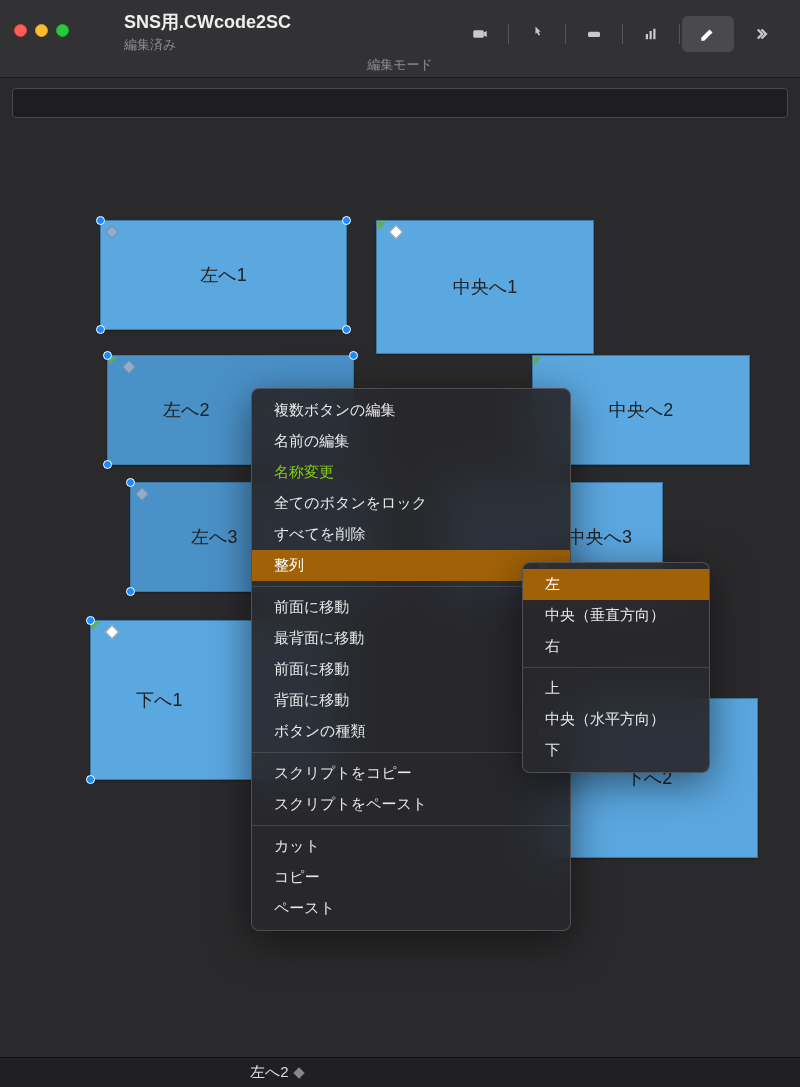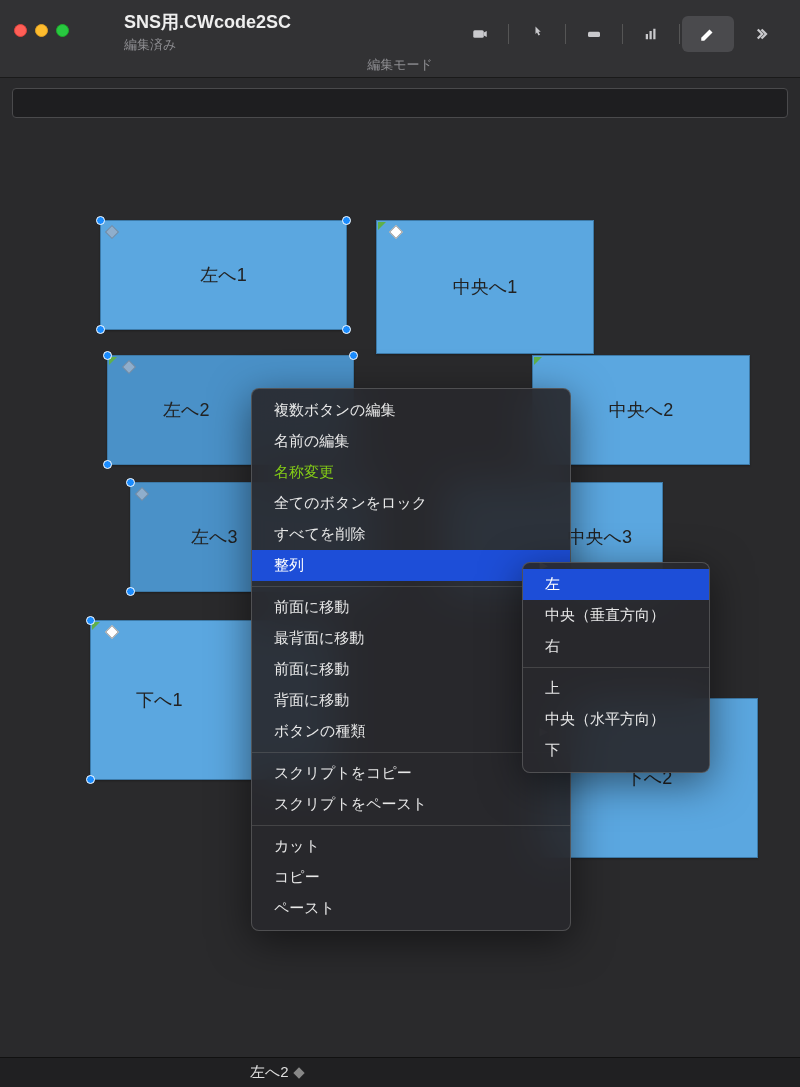--- a/index.html
+++ b/index.html
@@ -50,21 +50,21 @@
   .ctx-menu {
     position:absolute; background: rgba(40,40,44,0.92);
     backdrop-filter: blur(20px);
     border: 0.5px solid rgba(120,120,120,0.5);
     border-radius: 8px; padding: 6px 0;
     box-shadow: 0 10px 40px rgba(0,0,0,0.5);
     font-size: 15px; color: #e8e8e8;
   }
   .mi { padding: 6px 22px; white-space: nowrap; display:flex; align-items:center; justify-content:space-between; }
   .mi.disabled { color: #84cc16; }
-  .mi.hover { background: #1d4ed8; color:#fff; }
+  .mi.hover { background: #a16207; color:#fff; }
   .msep { height:1px; background: rgba(120,120,120,0.35); margin: 5px 0; }
   .arrow { font-size: 11px; margin-left: 30px; color:inherit; }
   .statusbar {
     position:absolute; left:0; right:0; bottom:0; height:30px;
     background:#202022; border-top:1px solid #111;
     display:flex; align-items:center; padding-left: 250px;
     font-size:15px; color:#ddd;
   }
   .dia-small { display:inline-block; width:8px;height:8px; background:#888; transform:rotate(45deg); margin-left:6px; vertical-align:middle; }
 </style>

